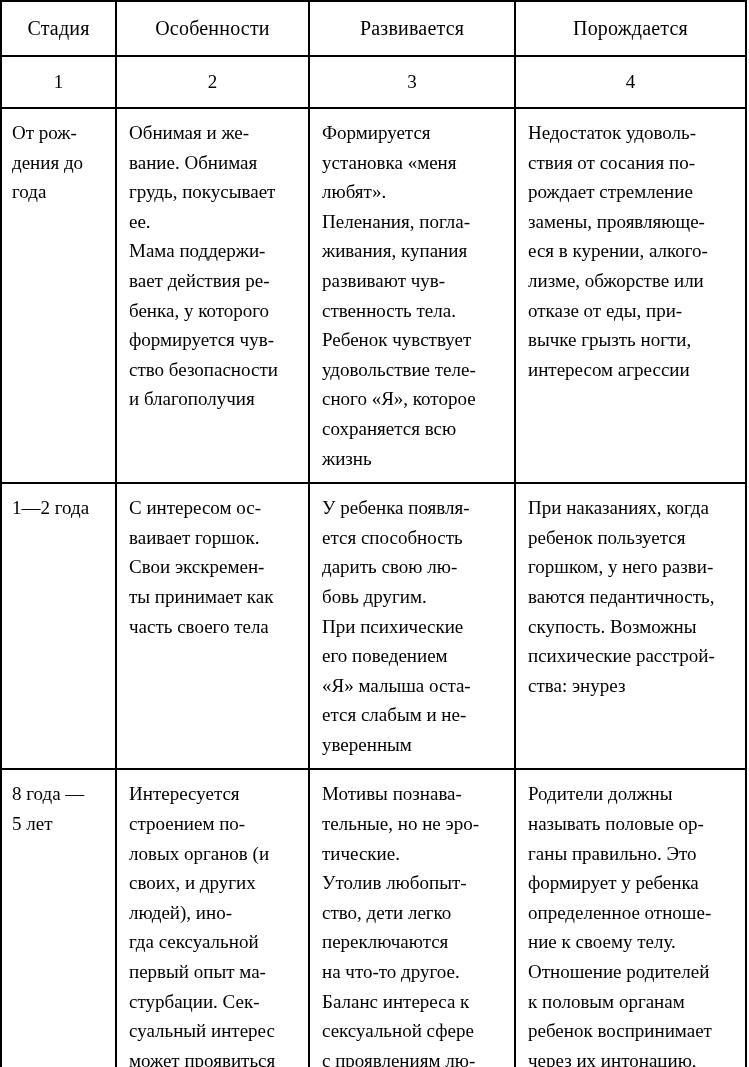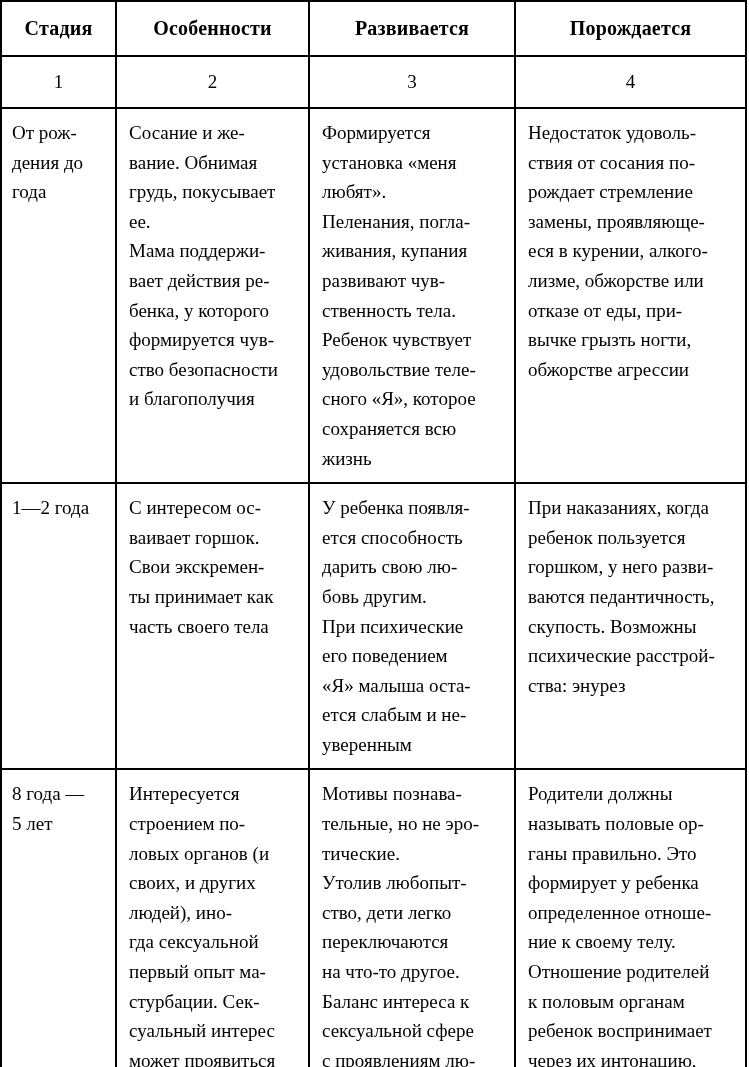--- a/index.html
+++ b/index.html
@@ -49,21 +49,21 @@
   table.stage-table td:last-child,
   table.stage-table th:last-child {
     border-right: none;
   }
 
   
   tr.header-row th {
     height: 53px;
     text-align: center;
     vertical-align: middle;
-    font-weight: bold;
+    font-weight: normal;
     font-size: 20px;
     letter-spacing: 0.2px;
     padding: 0 4px;
     margin-left: 35px;
   }
 
   
   tr.number-row td {
     height: 50px;
     text-align: center;
@@ -123,21 +123,21 @@
     </thead>
     <tbody>
 
       <tr class="body-row row-1">
         <td class="stage-cell">
             <span class="cell-line">От рож-</span>
             <span class="cell-line">дения до</span>
             <span class="cell-line">года</span>
           </td>
         <td>
-            <span class="cell-line">Сосание и же-</span>
+            <span class="cell-line">Обнимая и же-</span>
             <span class="cell-line">вание. Обнимая</span>
             <span class="cell-line">грудь, покусывает</span>
             <span class="cell-line">ее.</span>
             <span class="cell-line">Мама поддержи-</span>
             <span class="cell-line">вает действия ре-</span>
             <span class="cell-line">бенка, у которого</span>
             <span class="cell-line">формируется чув-</span>
             <span class="cell-line">ство безопасности</span>
             <span class="cell-line">и благополучия</span>
           </td>
@@ -157,21 +157,21 @@
           </td>
         <td>
             <span class="cell-line">Недостаток удоволь-</span>
             <span class="cell-line">ствия от сосания по-</span>
             <span class="cell-line">рождает стремление</span>
             <span class="cell-line">замены, проявляюще-</span>
             <span class="cell-line">еся в курении, алкого-</span>
             <span class="cell-line">лизме, обжорстве или</span>
             <span class="cell-line">отказе от еды, при-</span>
             <span class="cell-line">вычке грызть ногти,</span>
-            <span class="cell-line">обжорстве агрессии</span>
+            <span class="cell-line">интересом агрессии</span>
           </td>
       </tr>
 
       <tr class="body-row row-2">
         <td class="stage-cell">
             <span class="cell-line">1—2 года</span>
           </td>
         <td>
             <span class="cell-line">С интересом ос-</span>
             <span class="cell-line">ваивает горшок.</span>

